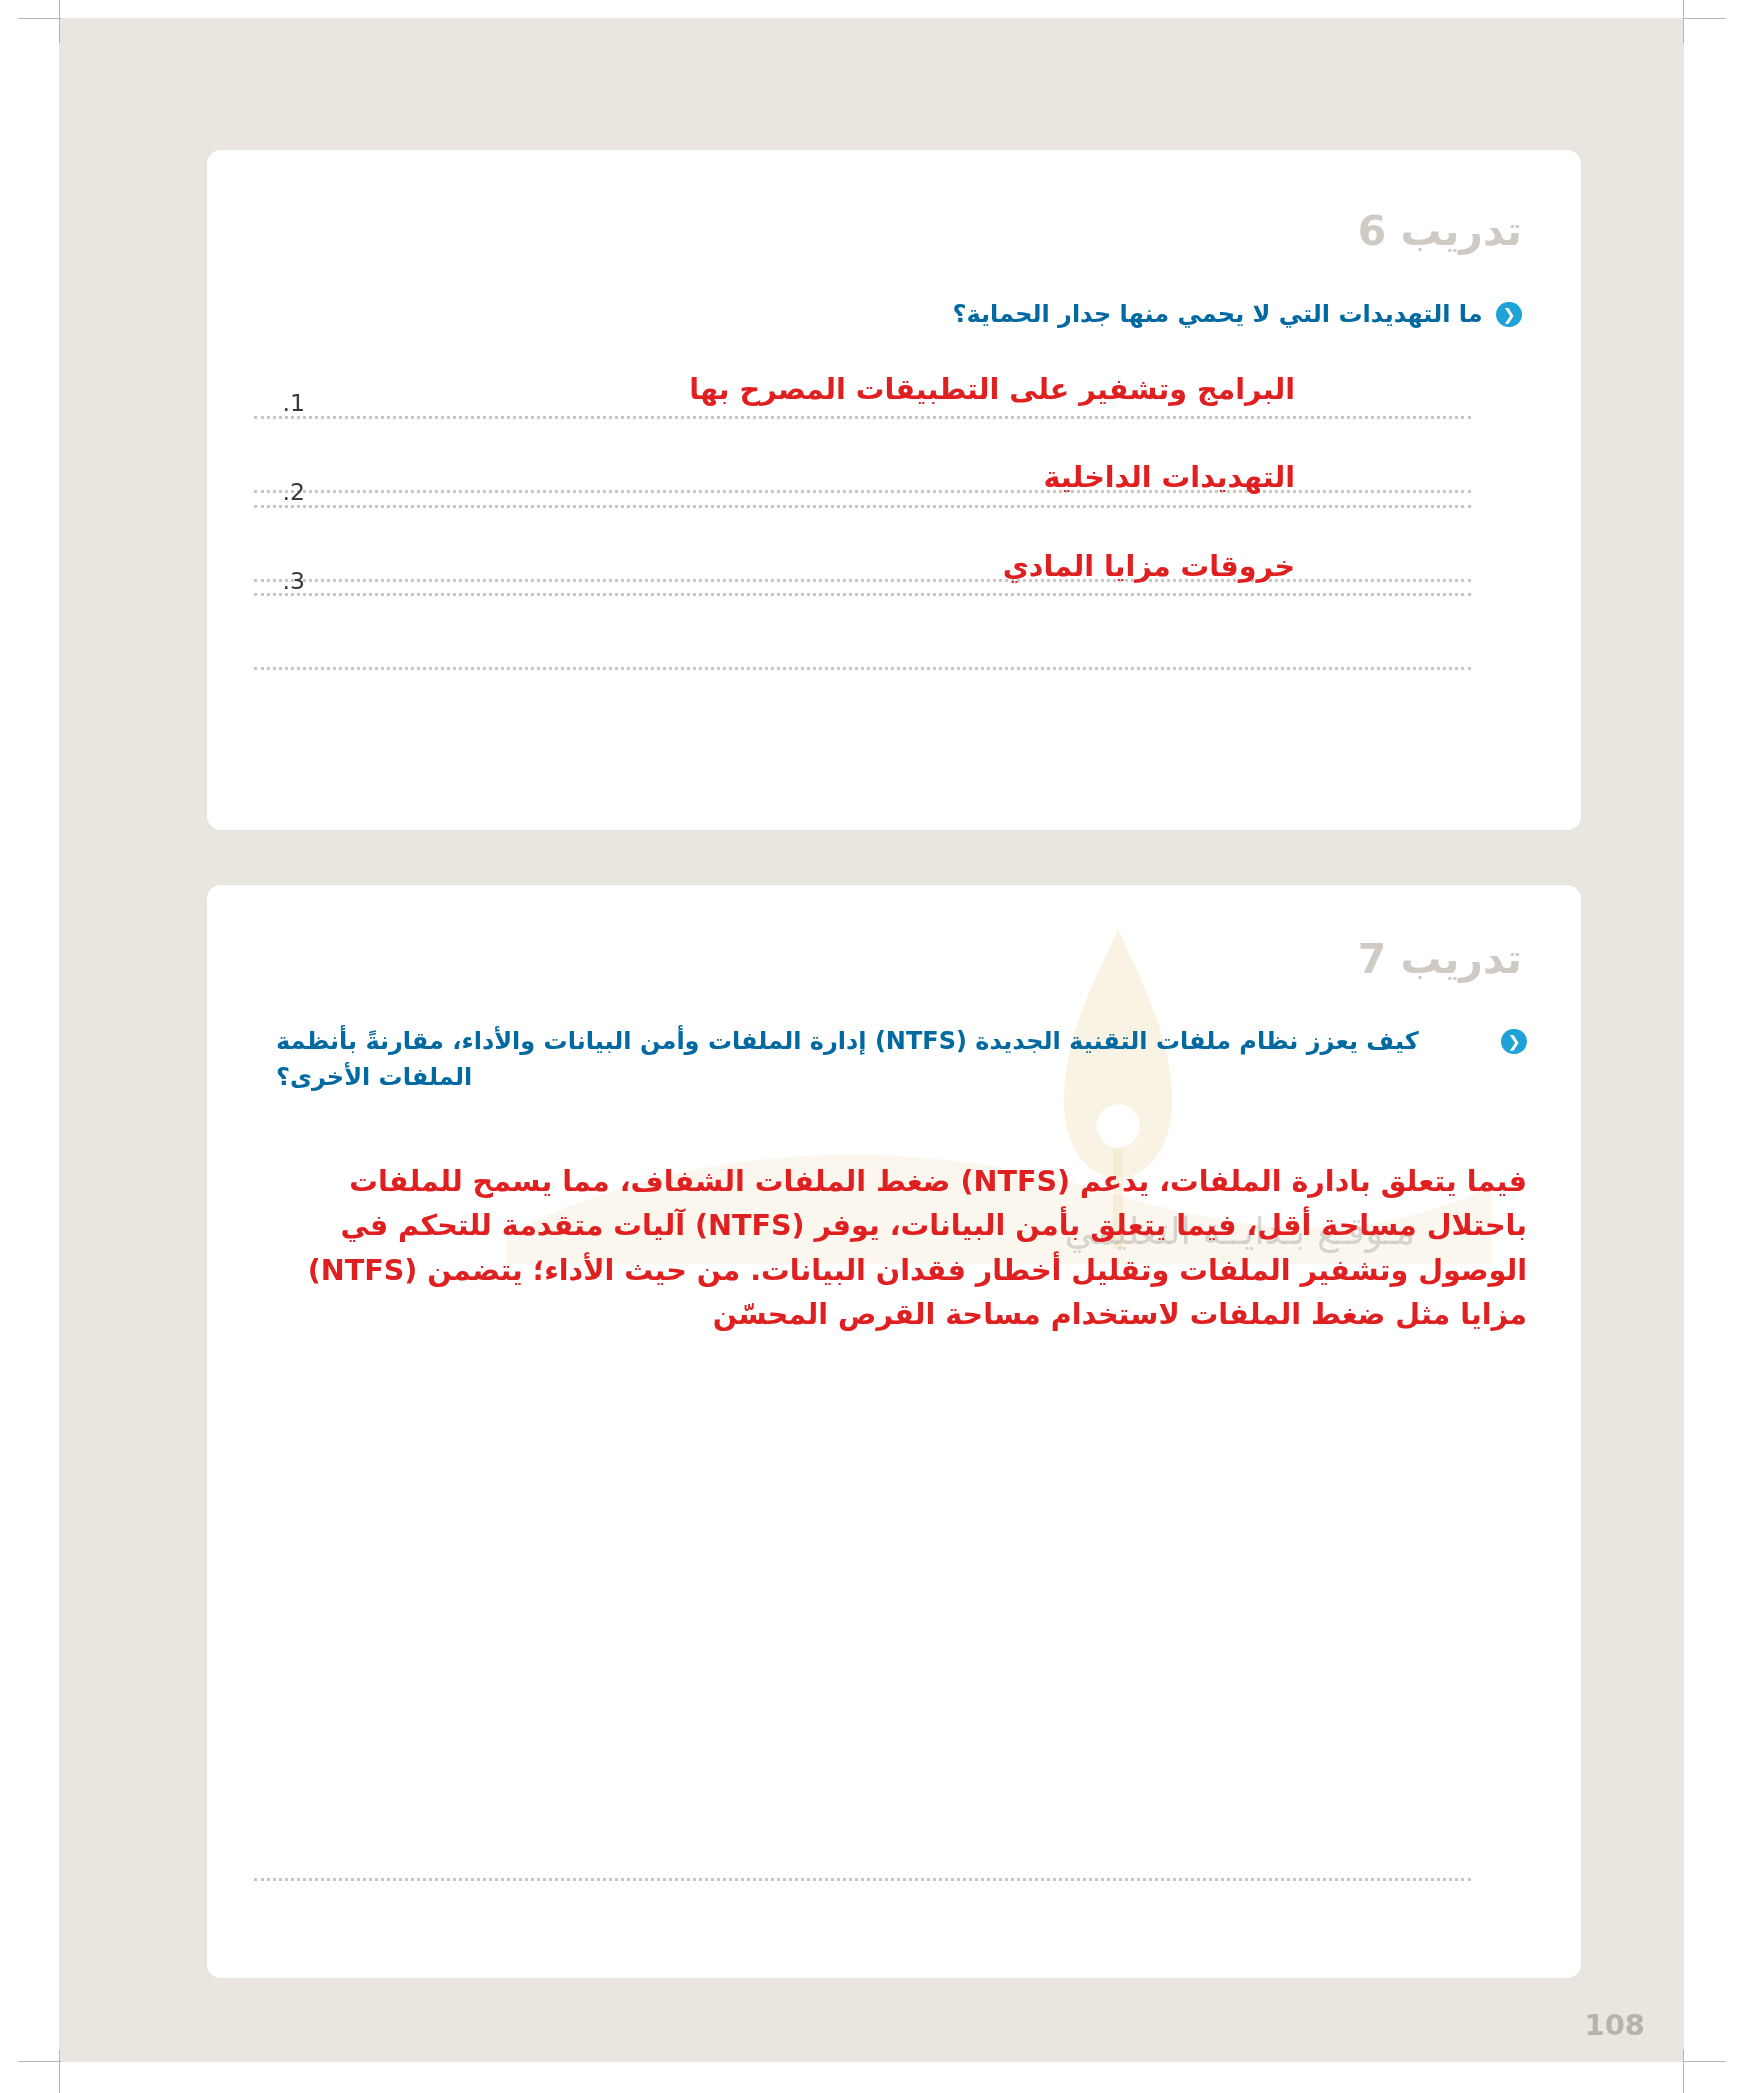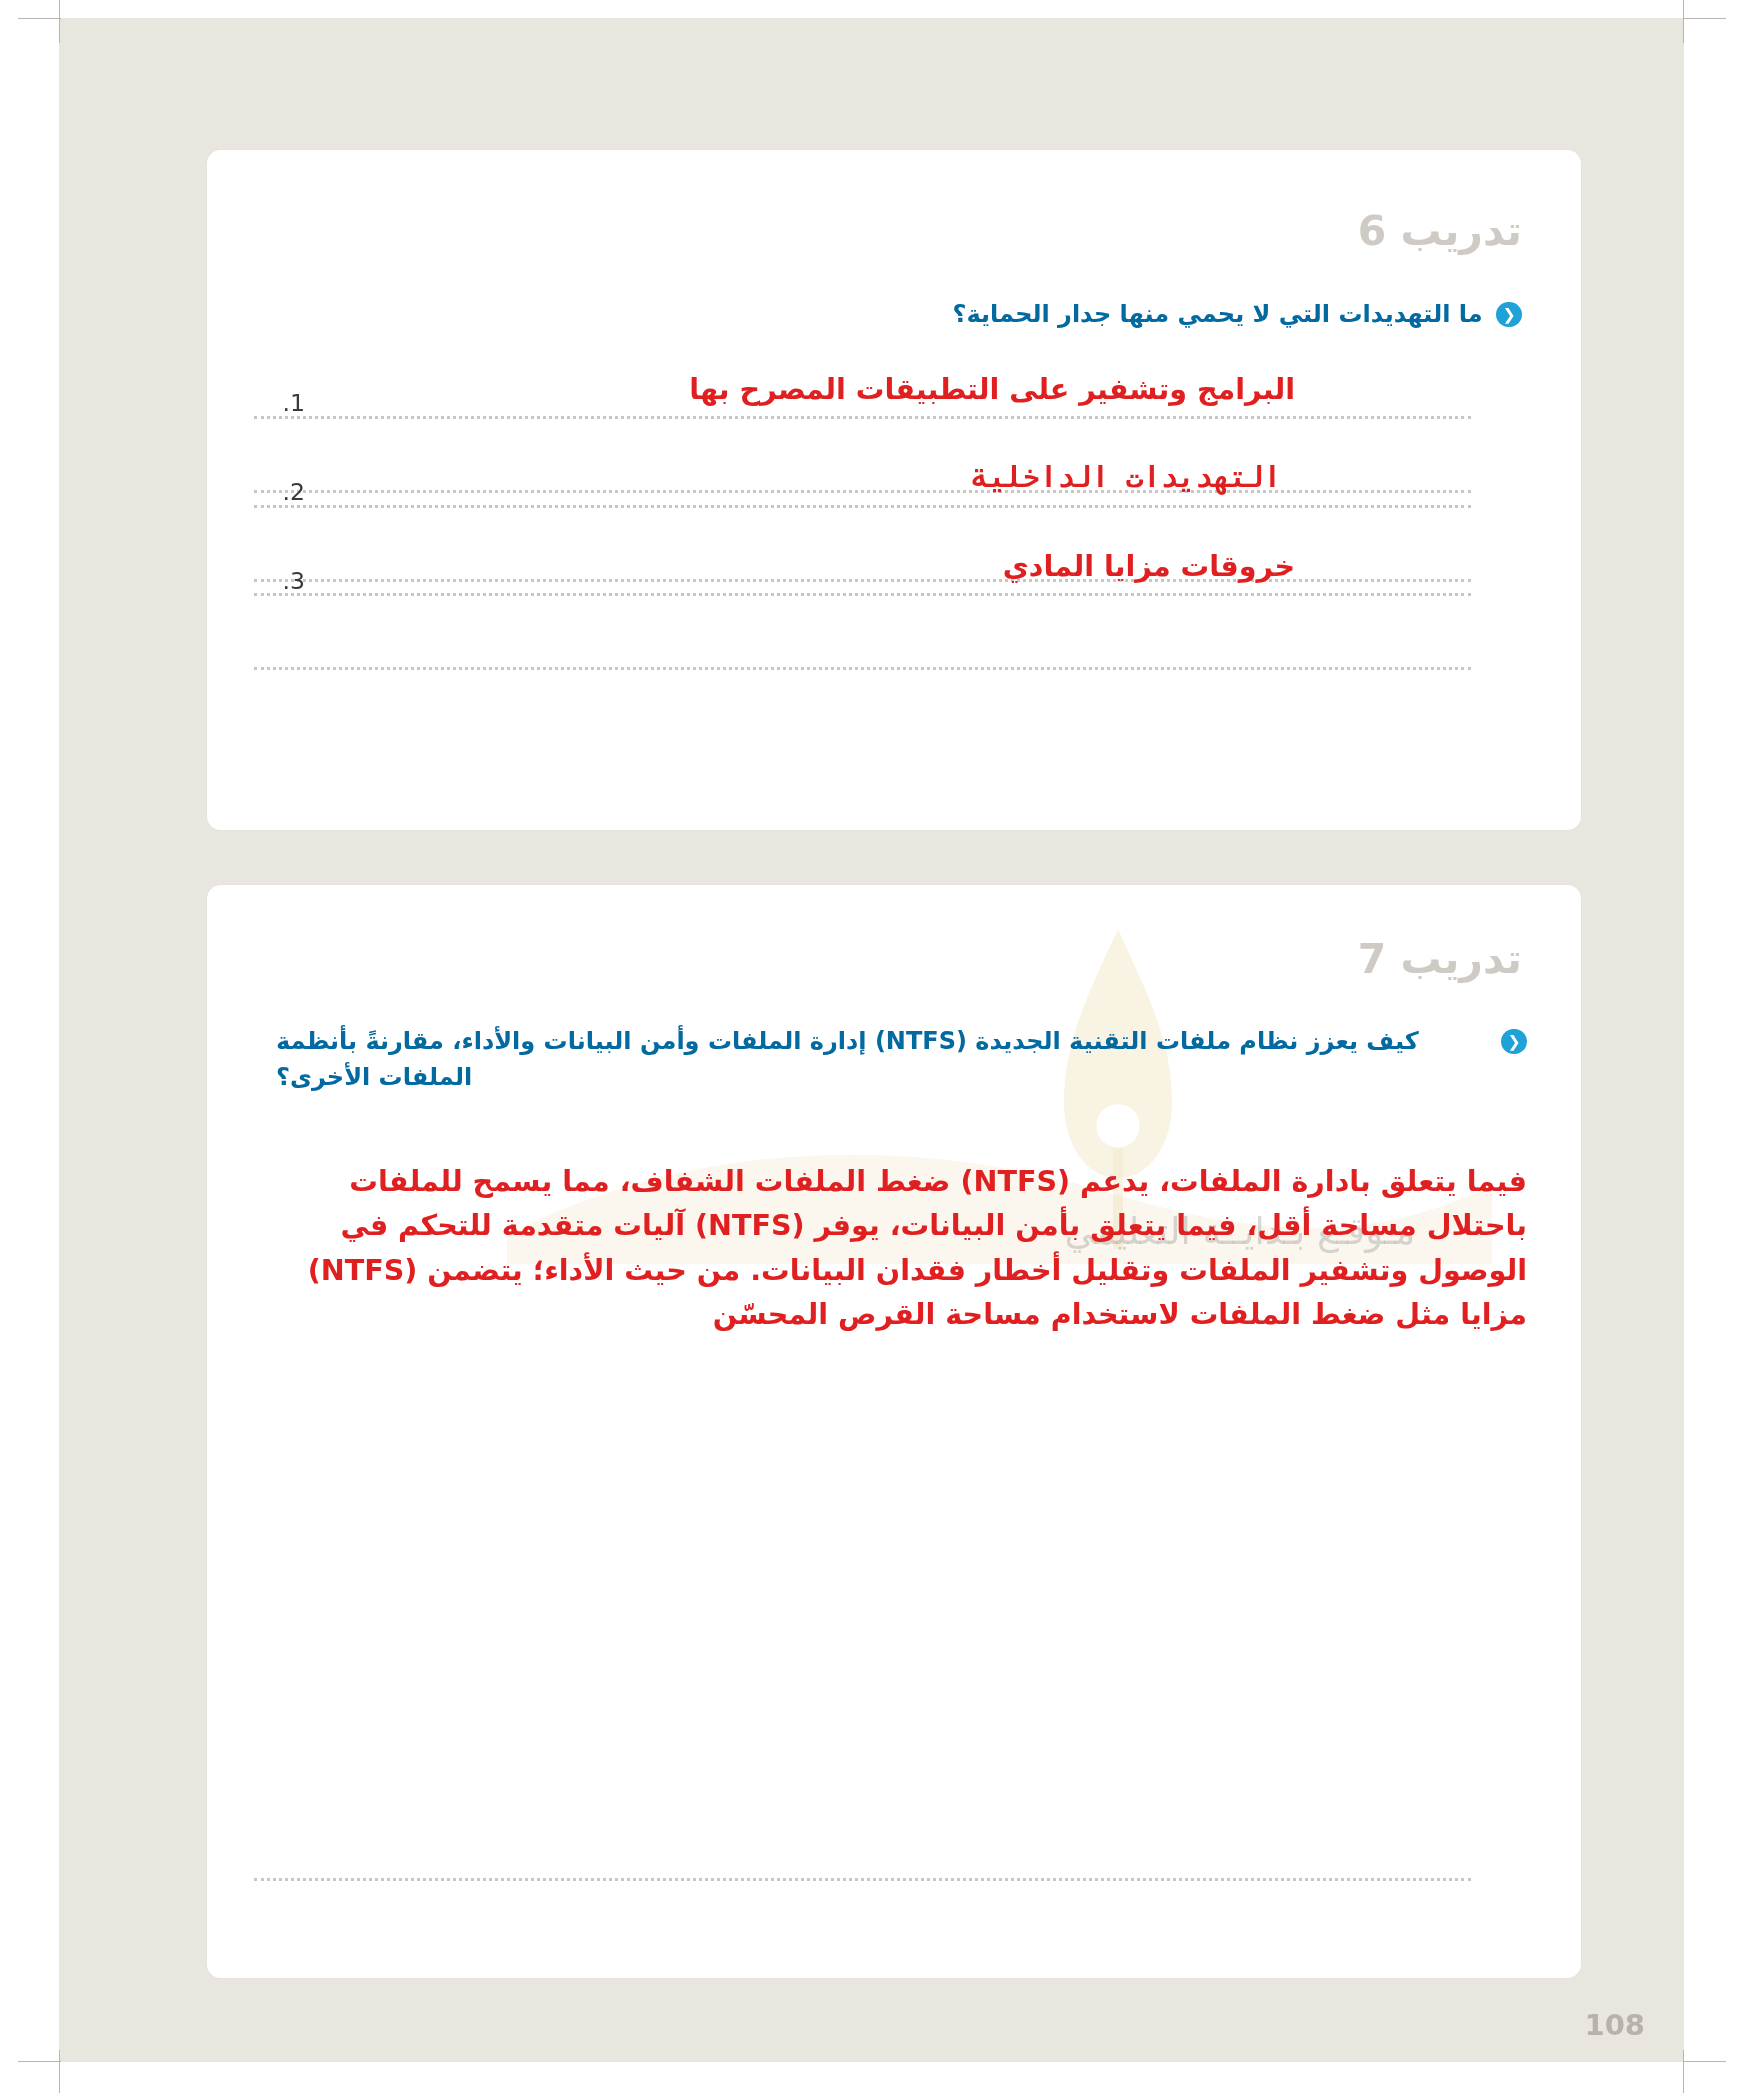--- a/index.html
+++ b/index.html
@@ -237,21 +237,21 @@
       <span class="q-text">ما التهديدات التي لا يحمي منها جدار الحماية؟</span>
     </div>
 
     <div class="num" style="right:1276px; top:239px; width:39px;">1.</div>
     <div class="dotline" style="left:47px; top:266px; width:1217px;"></div>
     <div class="answer-hand answer-line1" style="right:286px; top:222px;">البرامج وتشفير على التطبيقات المصرح بها</div>
     <div class="dotline" style="left:47px; top:340px; width:1217px;"></div>
 
     <div class="num" style="right:1276px; top:328px; width:39px;">2.</div>
     <div class="dotline" style="left:47px; top:355px; width:1217px;"></div>
-    <div class="answer-hand answer-line1" style="right:300px; top:310px;font-family:Liberation Mono, monospace;">التهديدات الداخلية</div>
+    <div class="answer-hand answer-line1" style="right:286px; top:310px;">التهديدات الداخلية</div>
     <div class="dotline" style="left:47px; top:429px; width:1217px;"></div>
 
     <div class="num" style="right:1276px; top:417px; width:39px;">3.</div>
     <div class="dotline" style="left:47px; top:443px; width:1217px;"></div>
     <div class="answer-hand answer-line1" style="right:286px; top:399px;">خروقات مزايا المادي</div>
     <div class="dotline" style="left:47px; top:517px; width:1217px;"></div>
 
   </div>
 
   <div class="card" id="card7">

